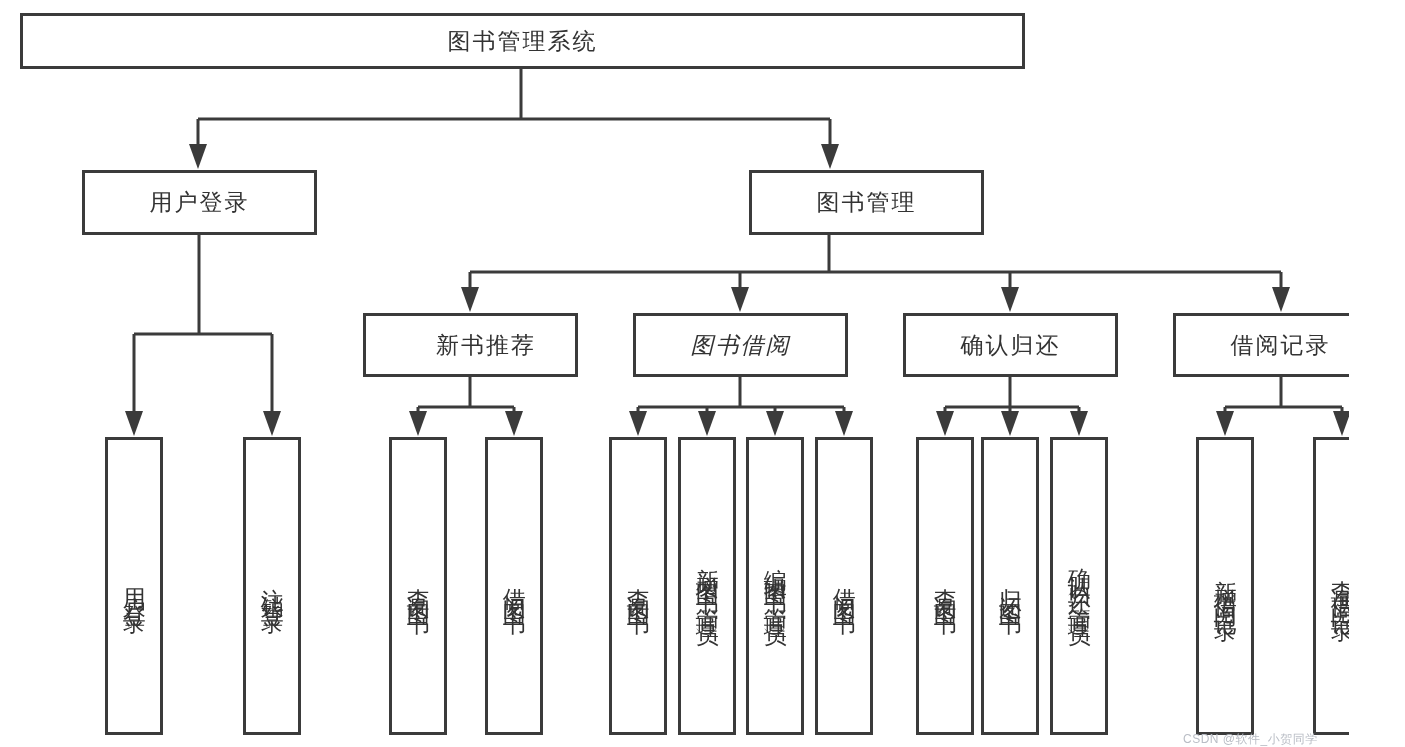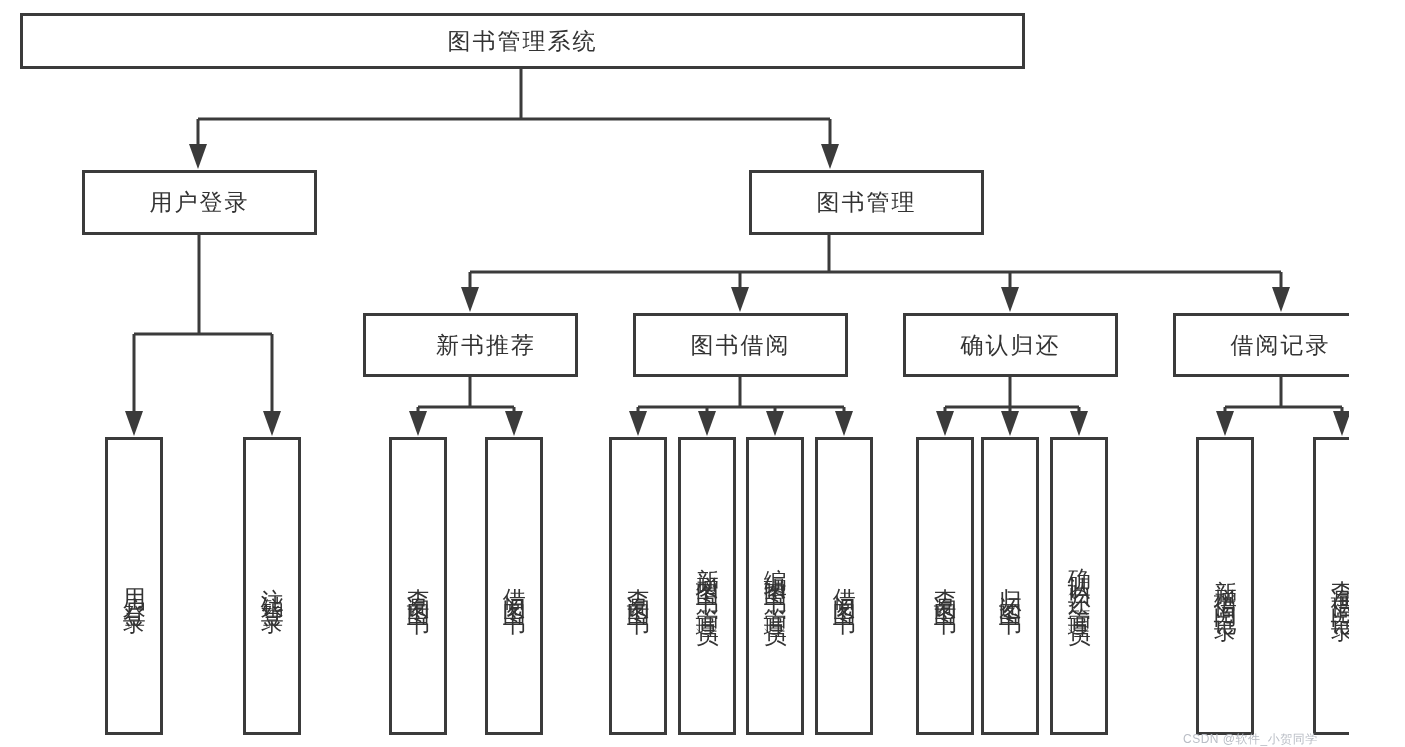--- a/index.html
+++ b/index.html
@@ -28,21 +28,21 @@
     color: #333333;
     font-size: 23px;
     letter-spacing: 2px;
     white-space: nowrap;
   }
   .root-box   { left: 20px;  top: 13px;  width: 1005px; height: 56px; }
   .l2a        { left: 82px;  top: 170px; width: 235px;  height: 65px; }
   .l2b        { left: 712px; top: 170px; width: 235px;  height: 65px; margin-left: 37px; }
   .l3         { top: 313px;  height: 64px; width: 215px; }
   .l3a { left: 363px; padding-left: 31px; }
-  .l3b { left: 633px; }
+  .l3b { left: 633px; font-style: italic; }
   .l3c { left: 903px; }
   .l3d { left: 1173px; }
   .leaf {
     top: 437px;
     width: 58px;
     height: 298px;
   }
   .leaf .v {
     writing-mode: vertical-rl;
     text-orientation: mixed;

